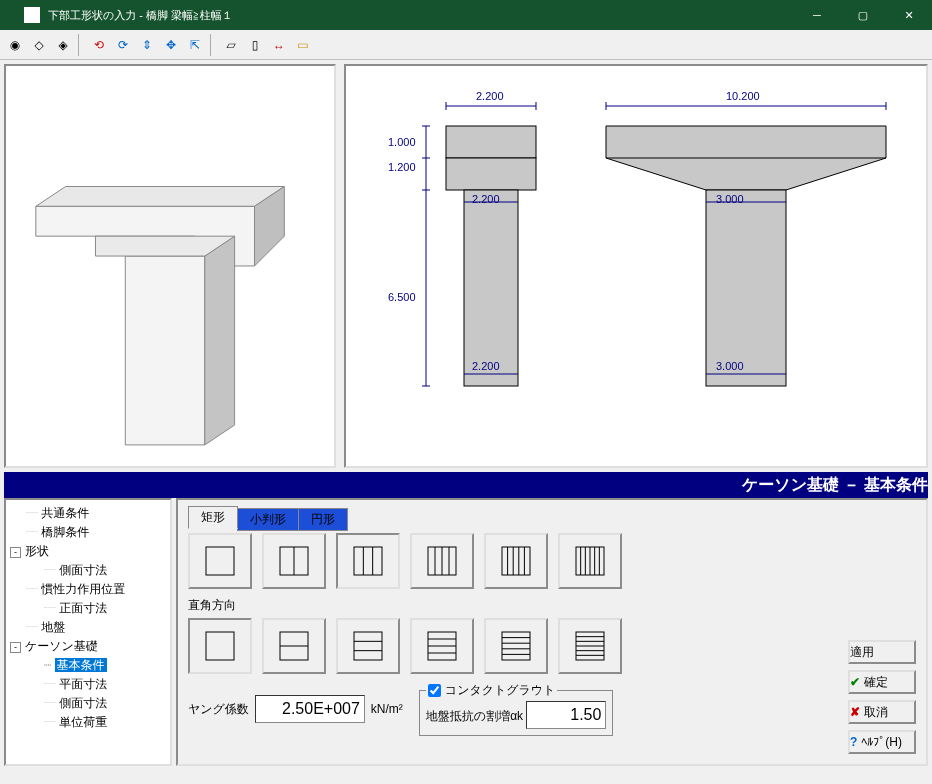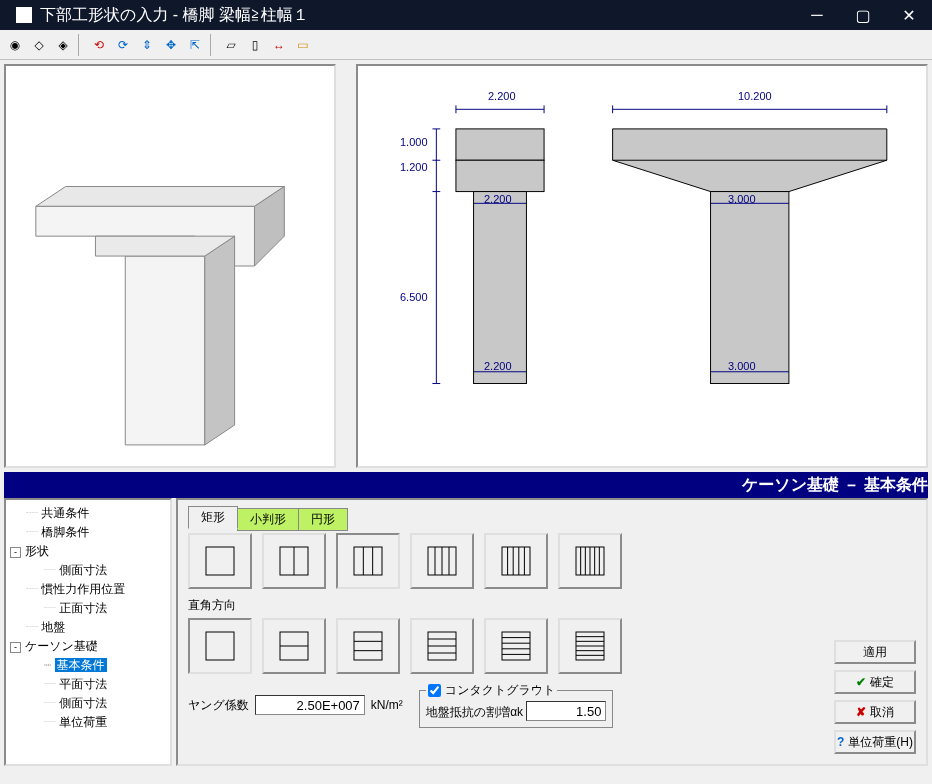--- a/index.html
+++ b/index.html
@@ -1,49 +1,49 @@
 <!DOCTYPE html>
 <html><head>
 <meta charset="utf-8">
 <style>
 * { box-sizing: border-box; margin: 0; padding: 0; font-family: "MS UI Gothic", "Meiryo", sans-serif; }
 body { width: 932px; height: 784px; background: #f0f0f0; overflow: hidden; }
-.titlebar { height: 30px; background: #0f172a; color: #fff; display: flex; align-items: center; padding-left: 16px; font-size: 16px; }
+.titlebar { height: 30px; background: #14532d; color: #fff; display: flex; align-items: center; padding-left: 24px; font-size: 11px; }
 .titlebar .icon { width: 16px; height: 16px; background: #fff; margin-right: 8px; display:inline-block;}
 .winbtns { margin-left: auto; display: flex; }
 .winbtn { width: 46px; height: 30px; display: flex; align-items: center; justify-content: center; color: #fff; }
 .toolbar { height: 30px; background: #f0f0f0; border-bottom: 1px solid #c0c0c0; display: flex; align-items: center; padding: 2px 4px; gap: 2px; }
 .tbtn { width: 22px; height: 22px; border: 1px solid transparent; display:flex; align-items:center; justify-content:center; font-size:12px;}
 .tsep { width: 6px; height: 22px; border-left:1px solid #aaa; margin: 0 2px; }
-.upper { height: 412px; display: flex; gap: 20px; padding: 4px; background:#f0f0f0;}
+.upper { height: 412px; display: flex; gap: 8px; padding: 4px; background:#f0f0f0;}
 .viewport { border: 2px inset #dfdfdf; background: #fff; position:relative; }
 .vp-left { width: 332px; }
 .vp-right { flex:1; }
 .main-header { height: 26px; background: #000080; color:#fff; display:flex; align-items:center; justify-content:flex-end; font-size:16px; font-weight:bold; margin: 0 4px;}
 .lower { display:flex; height: 272px; padding: 0 4px 4px 4px; gap:4px;}
 .tree { width: 168px; background:#fff; border:2px inset #dfdfdf; font-size:12px; padding: 4px 2px; }
 .tree-item { padding: 1px 2px; white-space:nowrap; cursor:default;}
 .tree-item.indent1 { padding-left: 18px; }
 .tree-item.indent2 { padding-left: 36px; }
 .tree-item.selected span.lbl { background:#0078d7; color:#fff; padding:0 2px;}
 .tree-toggle { display:inline-block; width:11px; height:11px; border:1px solid #888; text-align:center; line-height:9px; font-size:9px; margin-right:4px;}
 .form { flex:1; background:#f0f0f0; border:2px inset #dfdfdf; padding: 6px 10px; position:relative; font-size:12px;}
 .tabs { display:flex; margin-bottom:4px;}
-.tab { padding: 2px 12px; border:1px solid #888; border-bottom:none; background:#bef264; font-size:12px; margin-right:-1px; position:relative;}
+.tab { padding: 2px 12px; border:1px solid #888; border-bottom:none; background:#1d4ed8; font-size:12px; margin-right:-1px; position:relative;}
 .tab.active { background:#f0f0f0; border-bottom:1px solid #f0f0f0; z-index:2;}
 .tab:not(.active){ top:2px; border-bottom:1px solid #888;}
 .section-label{ font-size:12px; margin: 4px 0;}
 .shape-row { display:flex; gap:10px; margin-bottom:8px;}
 .shape-btn { width:64px; height:56px; border:2px outset #dfdfdf; background:#f0f0f0; display:flex; align-items:center; justify-content:center;}
 .shape-btn.pressed { border:2px inset #dfdfdf; }
 .bottom-row { display:flex; align-items:center; gap:6px; font-size:12px; margin-top:6px;}
-.txtbox { border:1px inset #888; background:#fff; height:20px; padding: 1px 4px; font-size:13px; text-align:right;}
+.txtbox { border:1px inset #888; background:#fff; height:28px; padding: 1px 4px; font-size:16px; text-align:right;}
 .chk { display:flex; align-items:center; gap:4px;}
 .side-btns { position:absolute; right:10px; bottom:10px; display:flex; flex-direction:column; gap:6px;}
-.btn { width:82px; height:24px; border:2px outset #dfdfdf; background:#f0f0f0; font-size:12px; display:flex; align-items:center; justify-content:center; gap:4px;}
+.btn { width:68px; height:24px; border:2px outset #dfdfdf; background:#f0f0f0; font-size:12px; display:flex; align-items:center; justify-content:flex-start; gap:4px;}
 .btn .ico { font-weight:bold;}
 .dim-label{ position:absolute; font-size:11px; color:#000080; }
 fieldset{ border:1px solid #888; padding: 2px 6px 6px 6px; font-size:12px; display:inline-block;}
 legend{ font-size:12px; padding:0 2px;}
 </style>
 </head>
 <body>
 
 <div class="titlebar">
   <span class="icon"></span>
@@ -277,17 +277,17 @@
       <div class="btn">
           <span class="ico" style="color:green;">✔</span>
           <span>確定</span>
         </div>
       <div class="btn">
           <span class="ico" style="color:#c00;">✘</span>
           <span>取消</span>
         </div>
       <div class="btn">
           <span class="ico" style="color:#06c;">?</span>
-          <span>単位荷重(H)</span>
+          <span>ﾍﾙﾌﾟ(H)</span>
         </div>
     </div>
   </div>
 </div>
 
 </body></html>

